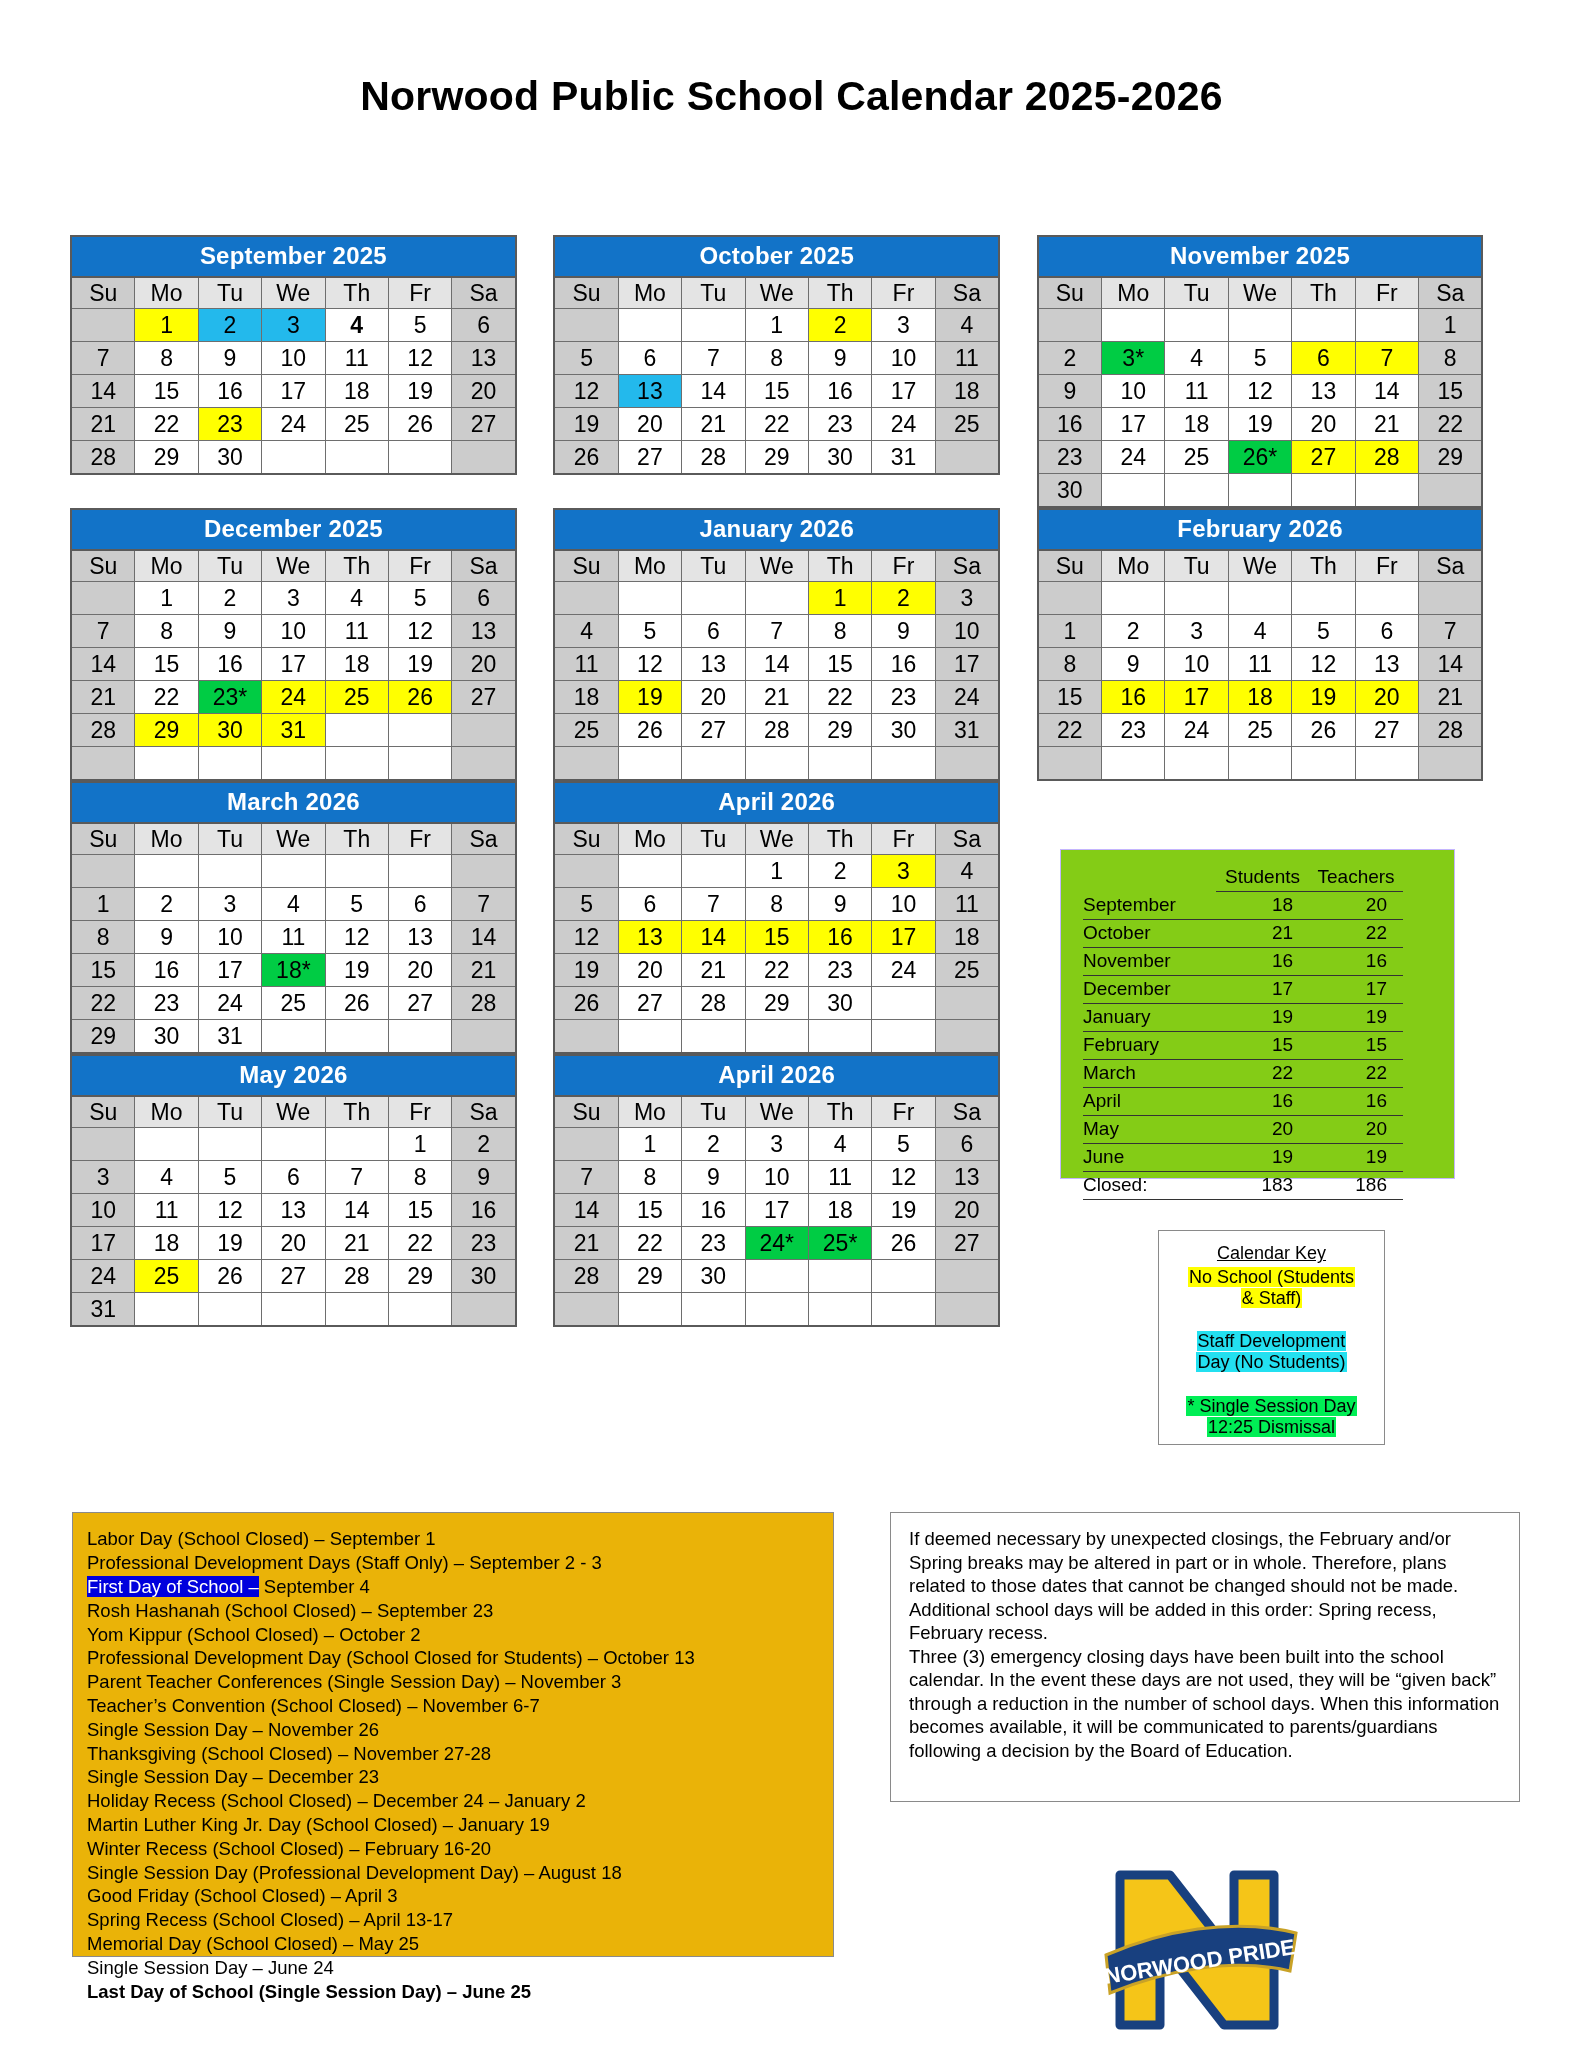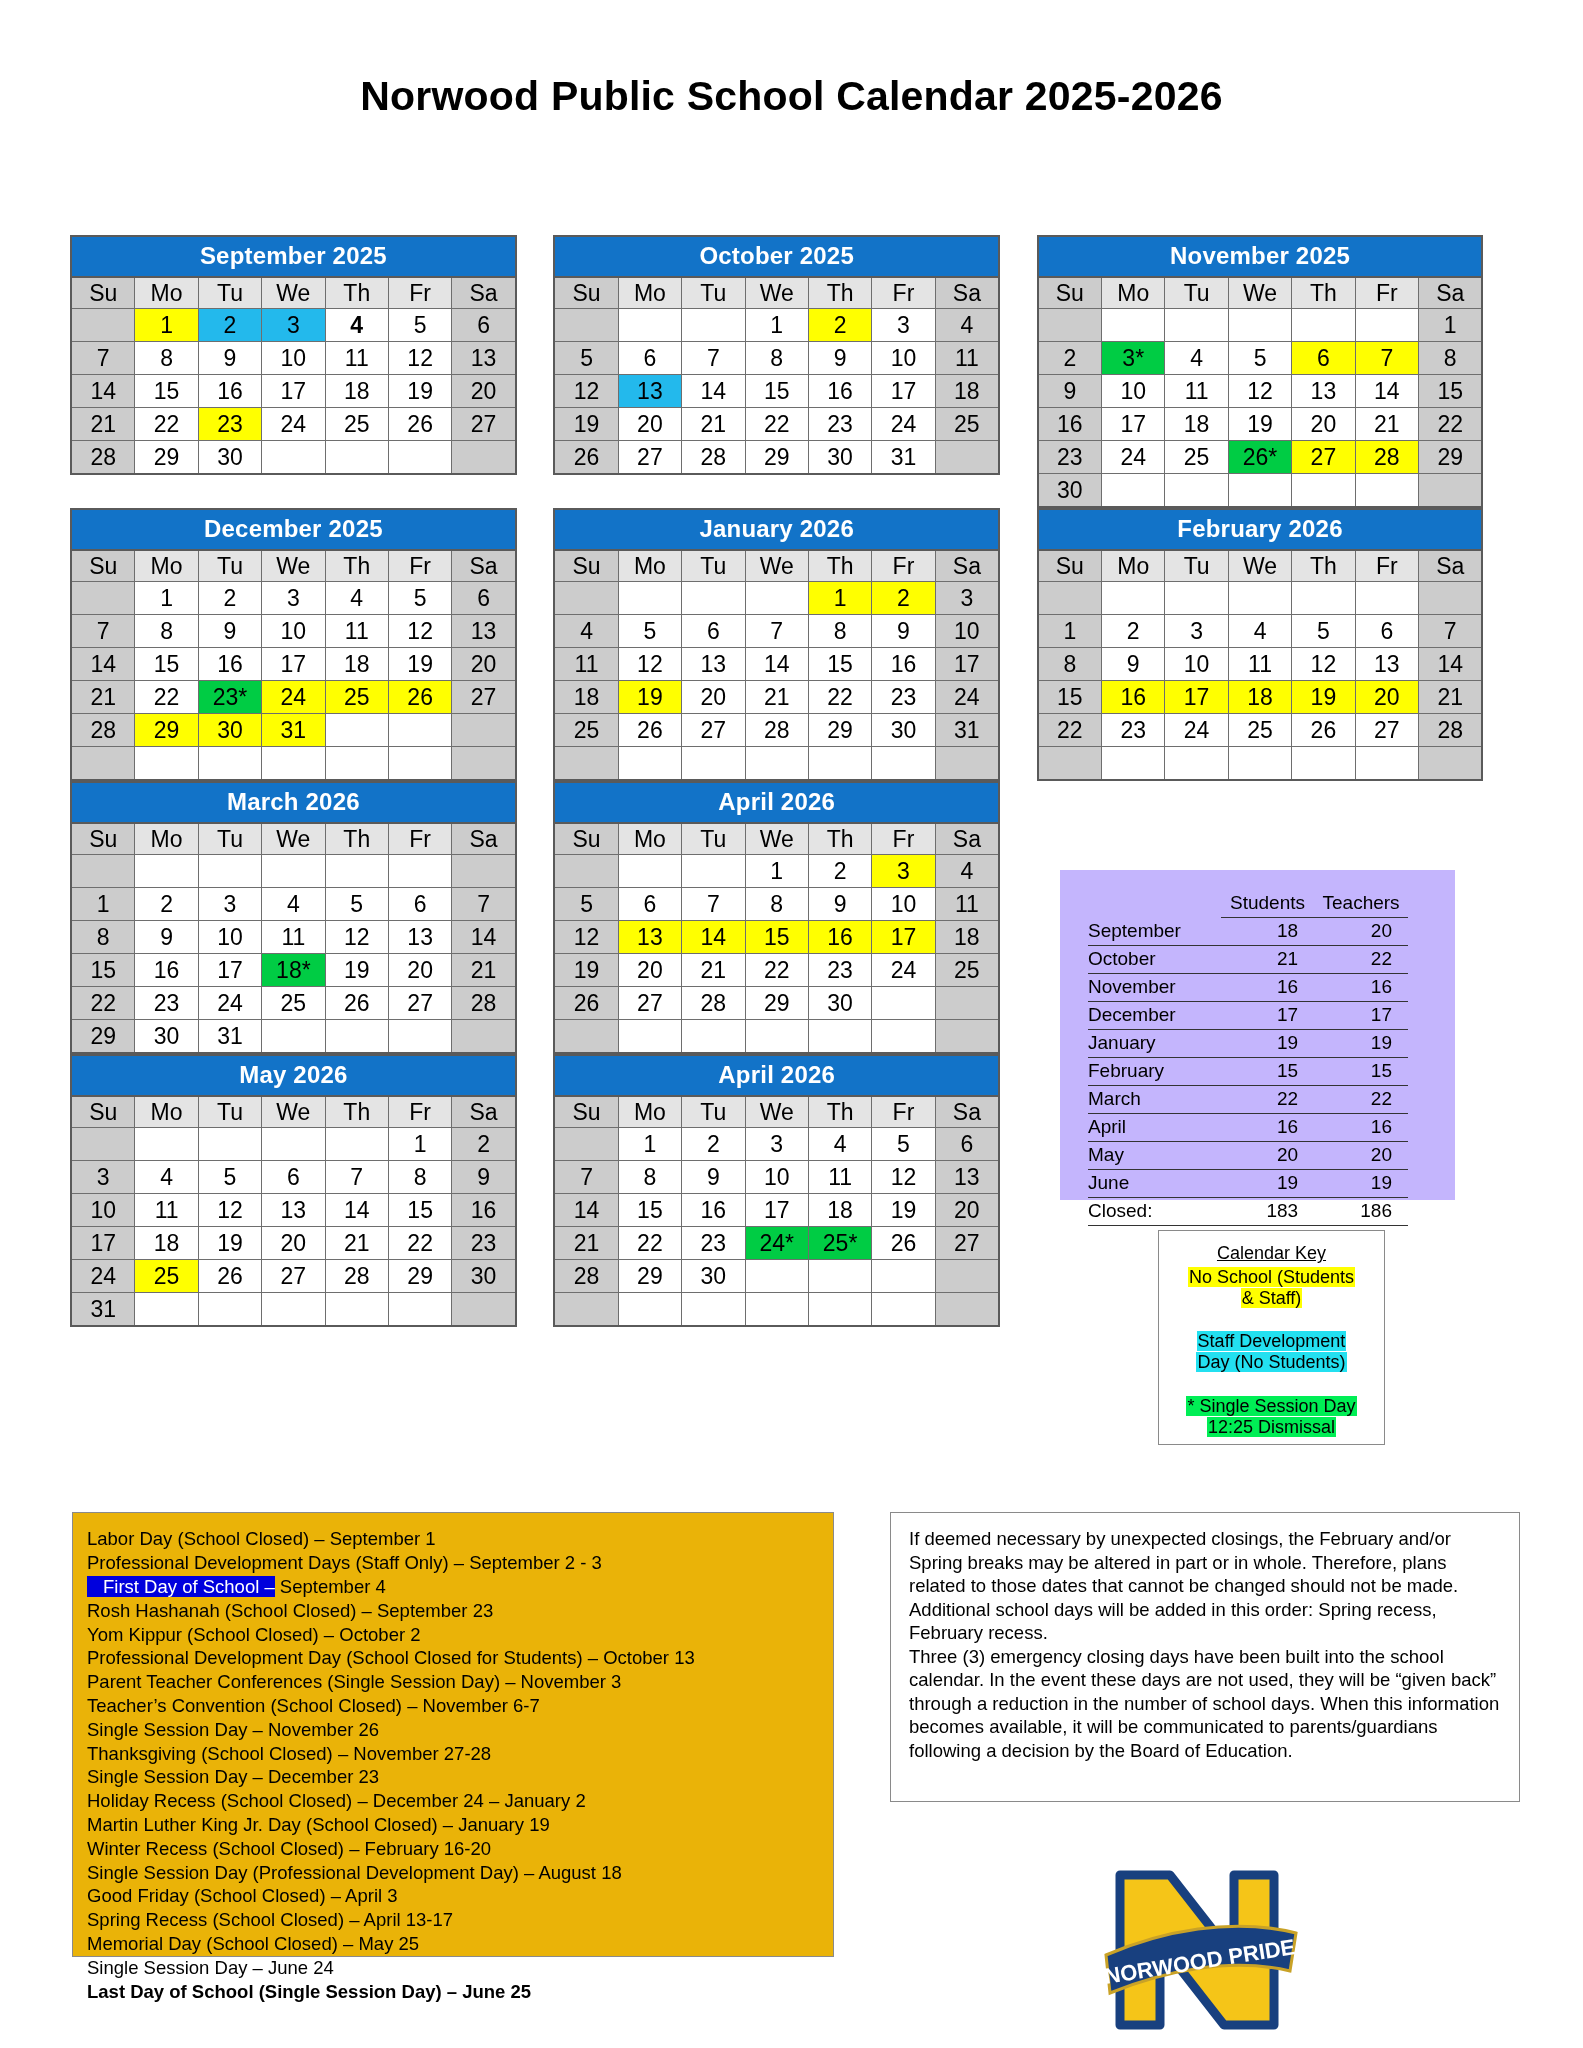--- a/index.html
+++ b/index.html
@@ -70,24 +70,24 @@
   table.month td.wk { background:#cccccc; }
   table.month td.blank { background:#ffffff; }
   table.month td.yellow { background:#ffff00; }
   table.month td.cyan   { background:#23b9ec; }
   table.month td.green  { background:#00cc44; }
   table.month td.bold   { font-weight:bold; }
 
   
   .days-box {
     position:absolute;
-    left:1060px; top:843px;
+    left:1060px; top:822px;
     width:395px; height:330px;
-    border:6px solid #c4b5fd;
-    background:#c4b5fd;
+    border:1px solid #c4b5fd;
+    background:#84cc16;
     box-sizing:border-box;
   }
   table.days {
     border-collapse:collapse;
     width:320px;
     margin:14px 0 0 22px;
     font-size:19px;
   }
   table.days td, table.days th {
     padding:0 0 1px 0;
@@ -132,21 +132,20 @@
     padding:14px 0 0 14px;
   }
   .note-line {
     font-size:18.5px;
     line-height:23.8px;
     white-space:nowrap;
   }
   .note-line .sel {
     background:#0000dd;
     color:#ffffff;
-    padding-left:16px;
   }
   .note-line.bold { font-weight:bold; }
 
   .policy-box {
     position:absolute;
     left:890px; top:1485px;
     width:630px; height:290px;
     border:1px solid #8a8a8a;
     background:#ffffff;
     box-sizing:border-box;

